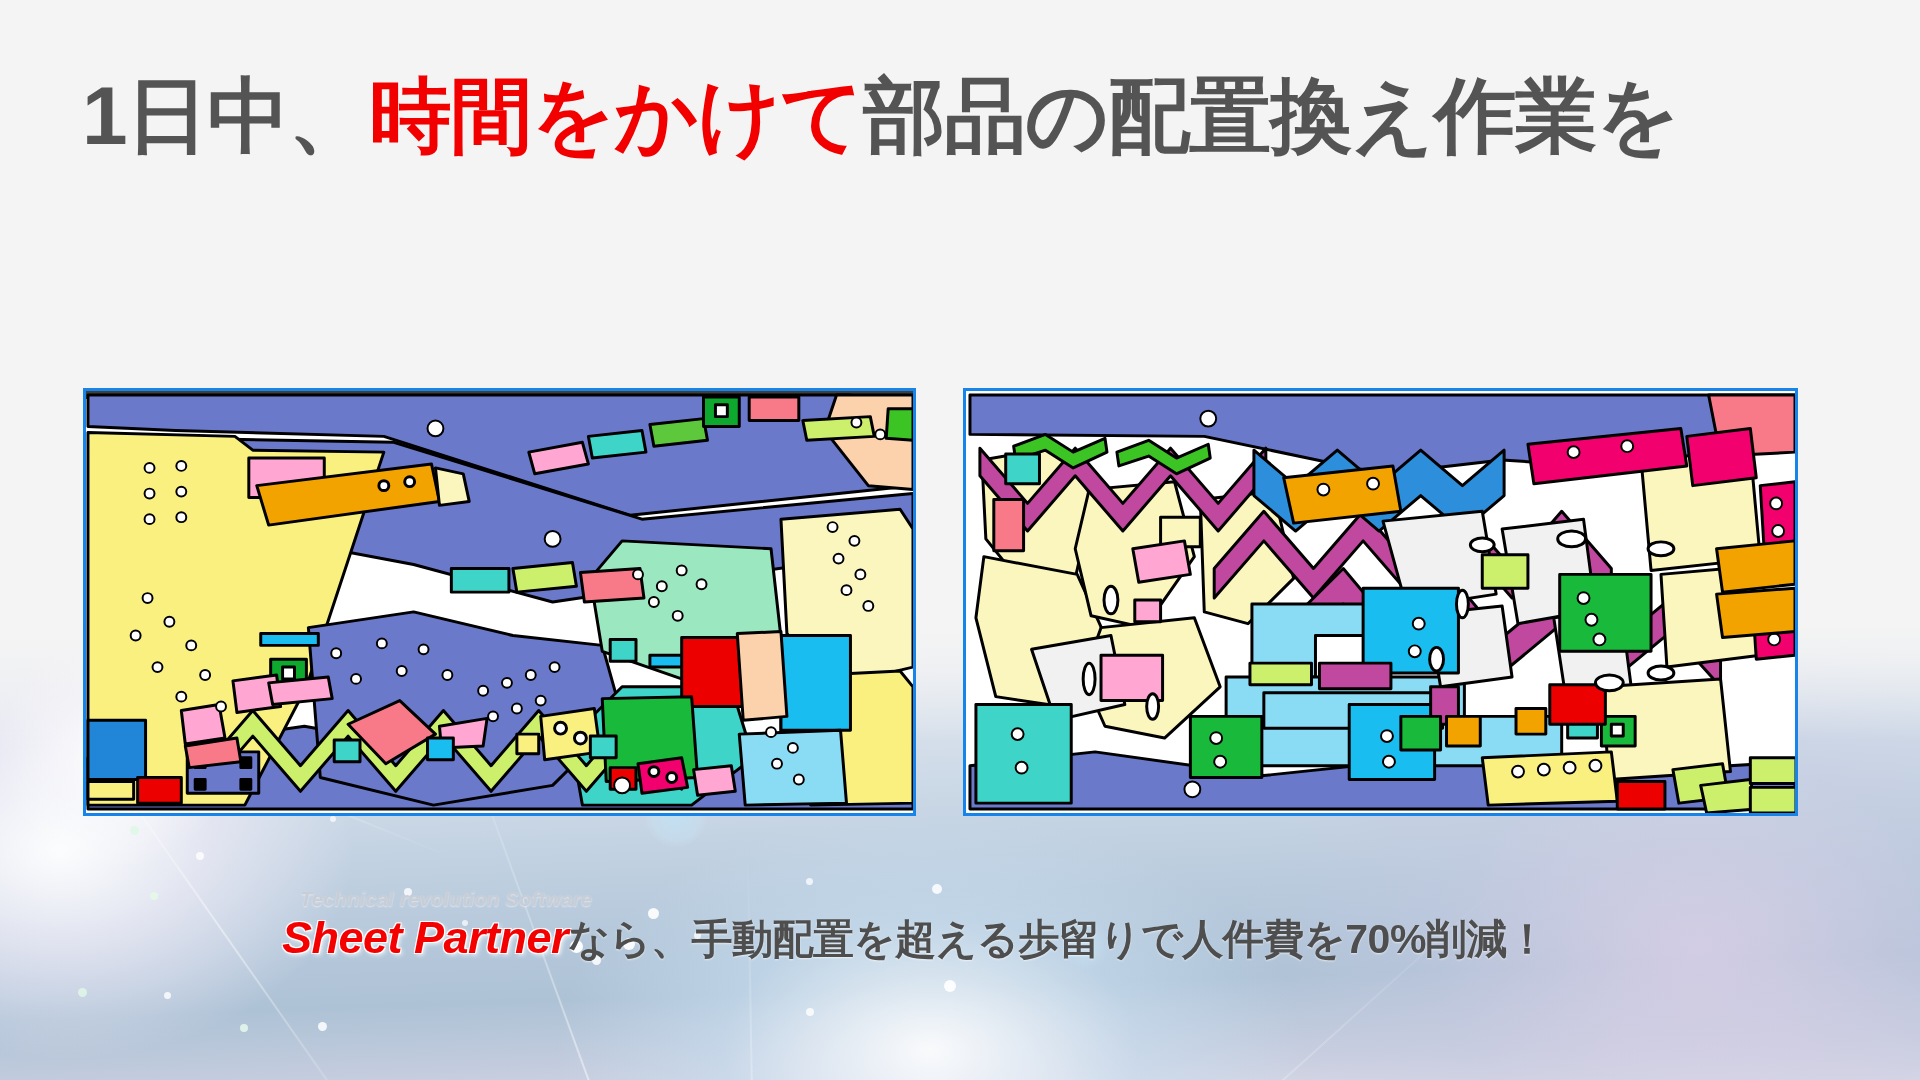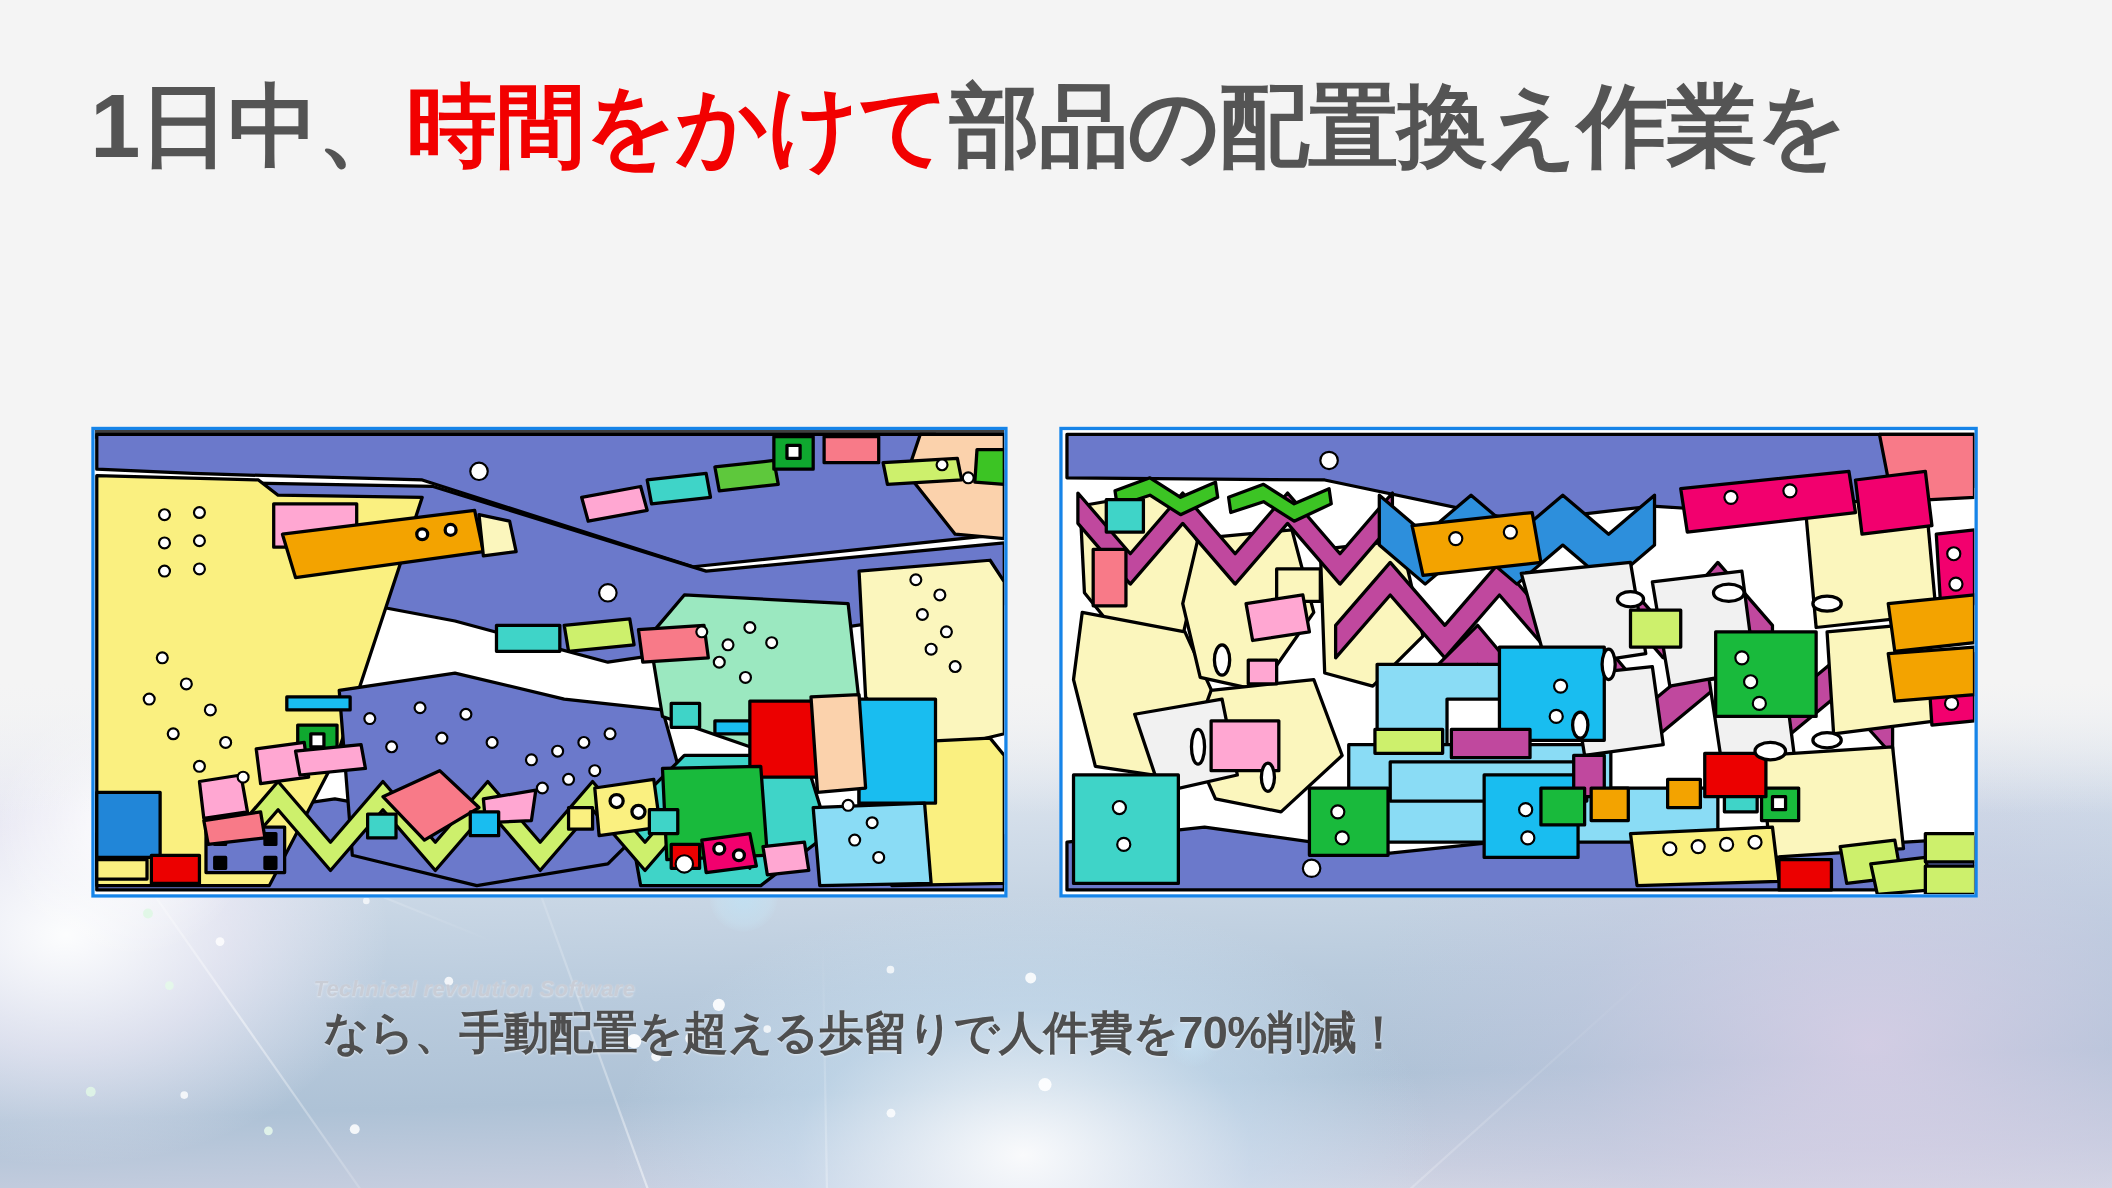--- a/index.html
+++ b/index.html
@@ -57,31 +57,31 @@
   #panel-left  { left:83px;  width:833px; }
   #panel-right { left:963px; width:835px; }
   .panel svg { display:block; width:100%; height:100%; }
 
   
   #caption { position:absolute; left:282px; top:888px; white-space:nowrap; }
   #tagline {
     font-size:20px; font-style:italic; font-weight:700;
     color:#c9cdd6; letter-spacing:.3px;
     text-shadow:0 1px 2px rgba(255,255,255,.55);
-    margin-left:3px; margin-bottom:1px;
+    margin-left:18px; margin-bottom:1px;
   }
   #caption-line { display:flex; align-items:baseline; }
   #brand {
     font-size:45px; font-weight:700; font-style:italic; color:#f40000;
     letter-spacing:-.5px;
     text-shadow:1px 1px 0 #fff,-1px 1px 0 #fff,1px -1px 0 #fff,-1px -1px 0 #fff,2px 2px 4px rgba(255,255,255,.85);
   }
   #caption-rest {
     font-size:41px; font-weight:700; color:#4e4e4e;
-    letter-spacing:-.5px; margin-left:12px;
+    letter-spacing:-.5px; margin-left:0;
     text-shadow:0 1px 2px rgba(255,255,255,.6);
   }
 </style>
 </head>
 <body>
 
 <div id="bg-top"></div>
 
 <div id="bg-bottom">
   <div class="grad"></div>
@@ -421,15 +421,16 @@
         <circle cx="56" cy="382" r="6"></circle>
     <circle cx="252" cy="352" r="6"></circle>
         <circle cx="256" cy="376" r="6"></circle>
   </g>
 </svg>
 </div>
 
 <div id="caption">
   <div id="tagline">Technical revolution Software</div>
   <div id="caption-line">
+    <span id="brand">Sheet Partner</span>
     <span id="caption-rest">なら、手動配置を超える歩留りで人件費を70%削減！</span>
   </div>
 </div>
 
 </body></html>

